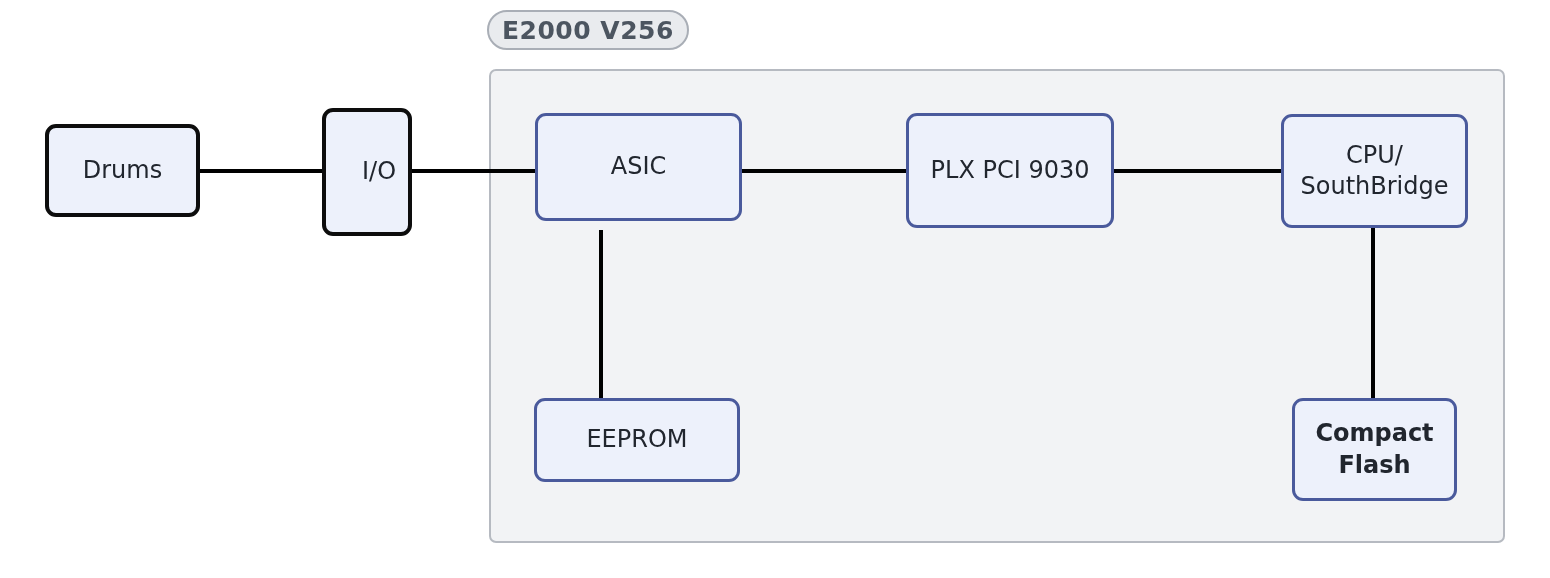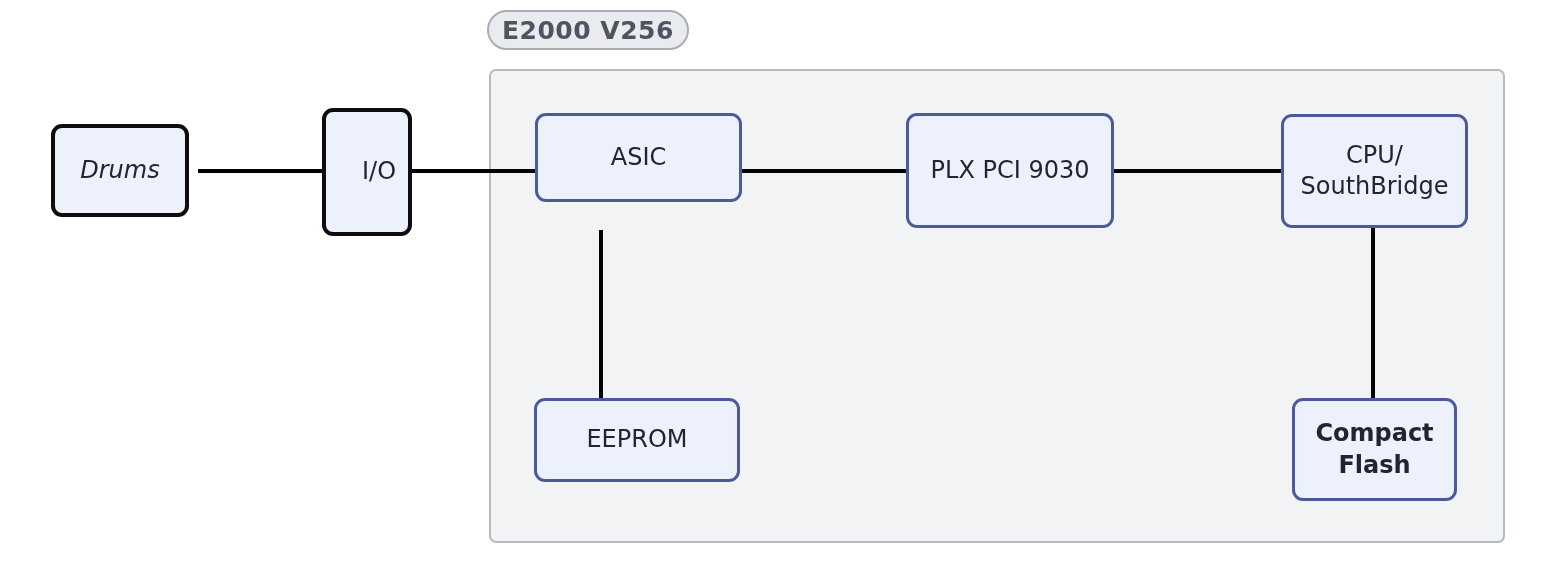--- a/index.html
+++ b/index.html
@@ -62,23 +62,23 @@
     background: var(--node-fill);
     border-radius: 11px;
     font-size: 24px;
     color: var(--node-text);
     line-height: 1.3;
     white-space: pre-line;
   }
   .node.black { border: 4px solid var(--node-border-black); }
   .node.blue  { border: 3px solid var(--node-border-blue); }
 
-  .node-drums  { left: 51px;   top: 124px; width: 138px; height: 93px; font-style: italic;  }
+  .node-drums  { left: 45px;   top: 124px; width: 155px; height: 93px;  }
   .node-io     { left: 322px;  top: 108px; width: 90px;  height: 128px; padding-left: 24px; }
-  .node-asic   { left: 535px;  top: 113px; width: 207px; height: 89px; }
+  .node-asic   { left: 535px;  top: 113px; width: 207px; height: 108px; }
   .node-plx    { left: 906px;  top: 113px; width: 208px; height: 115px; }
   .node-cpu    { left: 1281px; top: 114px; width: 187px; height: 114px; }
   .node-eeprom { left: 534px;  top: 398px; width: 206px; height: 84px; }
   .node-cf     { left: 1292px; top: 398px; width: 165px; height: 103px; font-weight: bold; }
 
   .edge {
     position: absolute;
     background: var(--edge-color);
   }
   .edge-drums-io { left: 198px;  top: 169px; width: 124px; height: 4px; }

